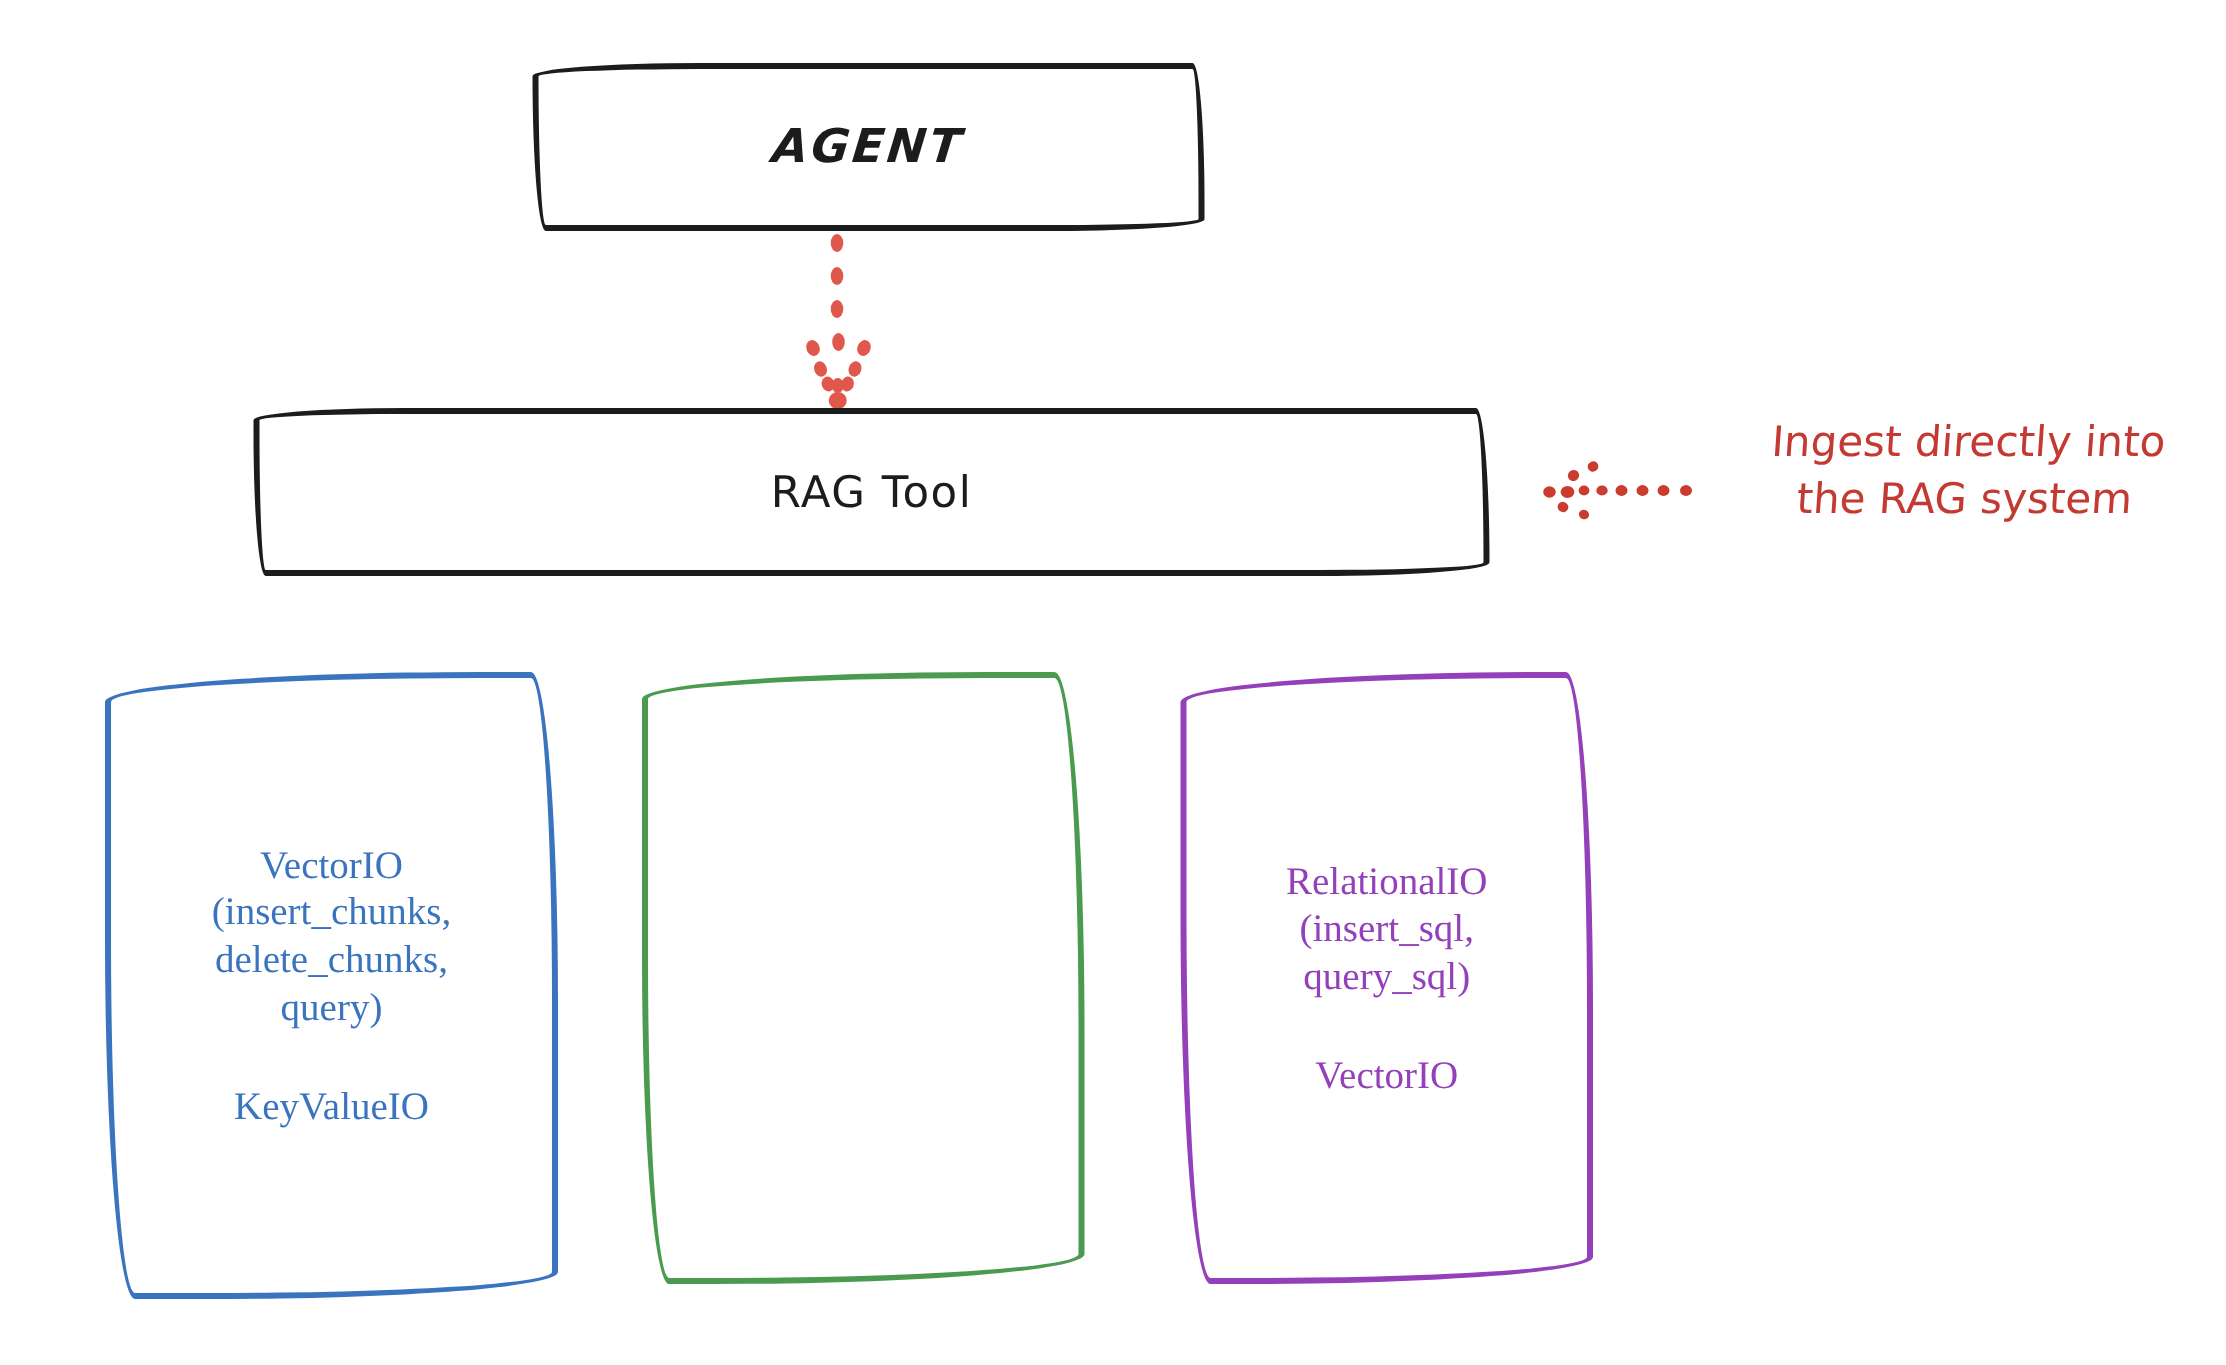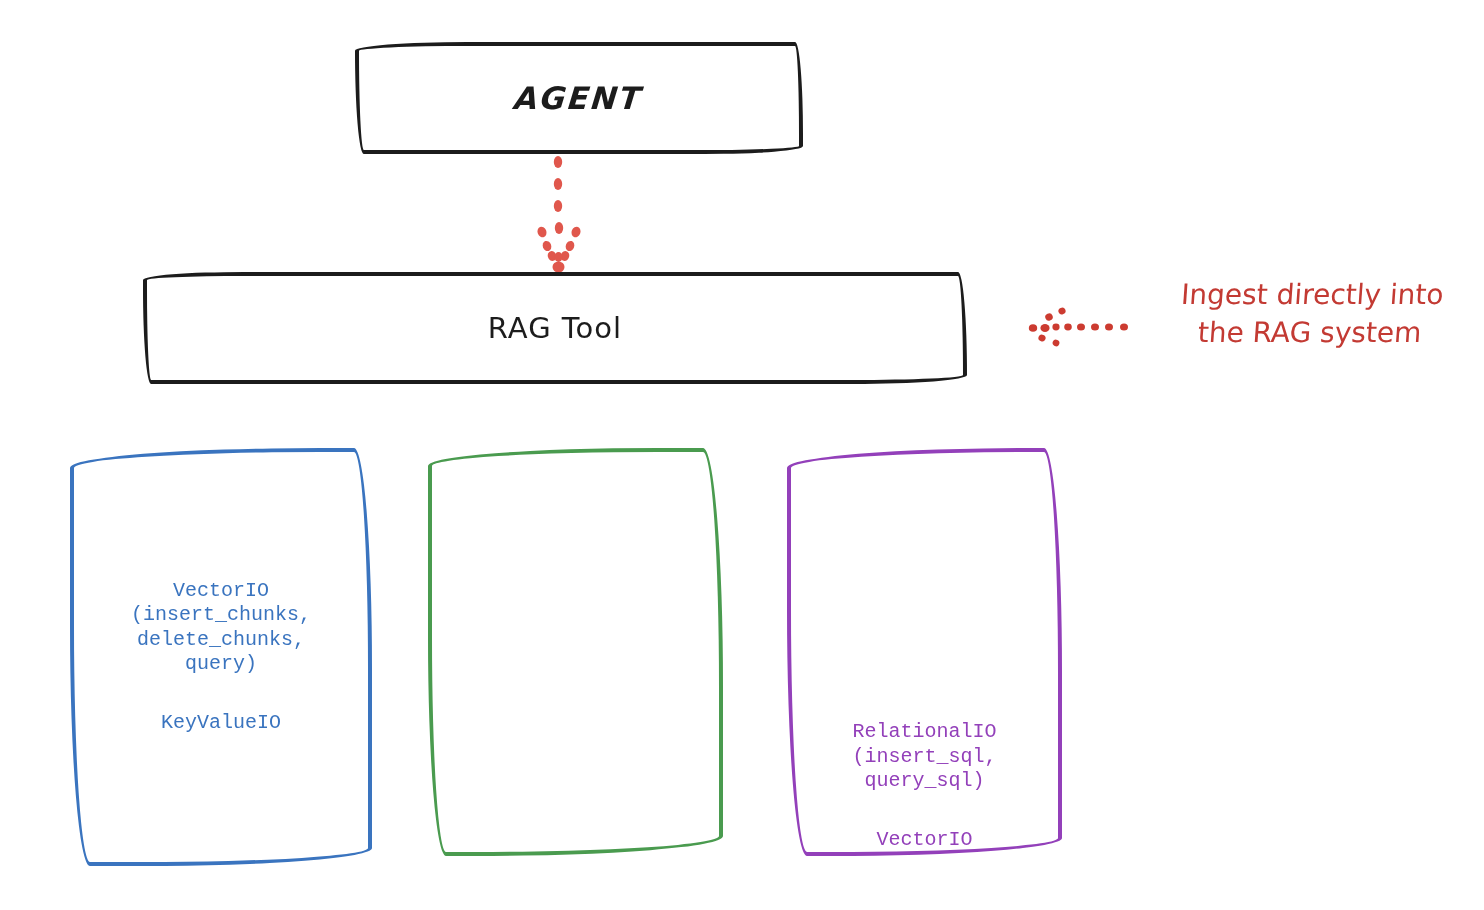--- a/index.html
+++ b/index.html
@@ -48,21 +48,21 @@
     font-size: 31px;
     font-weight: 700;
     font-style: italic;
     letter-spacing: 2px;
     color: #1c1c1c;
     transform: skewX(-6deg);
   }
 
   
   #ragtool-node {
-    left: 143px;
+    left: 169px;
     top: 272px;
     width: 824px;
     height: 112px;
     border-width: 4px;
     border-color: #1c1c1c;
     border-radius: 225px 20px 255px 18px / 18px 230px 20px 212px;
   }
   #ragtool-label {
     font-family: "DejaVu Sans", sans-serif;
     font-size: 29px;
@@ -93,26 +93,25 @@
     border-color: #4a9b4f;
     border-radius: 230px 20px 248px 18px / 18px 238px 20px 218px;
   }
   #relational-node {
     left: 787px;
     top: 448px;
     width: 275px;
     height: 408px;
     border-color: #9340ba;
     border-radius: 244px 18px 232px 20px / 20px 224px 18px 246px;
-    justify-content: flex-end;
   }
 
   .io-text {
-    font-family: Liberation Mono, monospace;
-    font-size: 20px;
+    font-family: Liberation Serif, serif;
+    font-size: 26px;
     line-height: 1.22;
     white-space: pre-line;
   }
   .io-api { margin-bottom: 34px; }
   #vector-api, #vector-index { color: #3a74bf; }
   #keyvalue-api, #keyvalue-index { color: #4a9b4f; }
   #relational-api, #relational-index { color: #9340ba; }
 
   
   #agent-connector {

